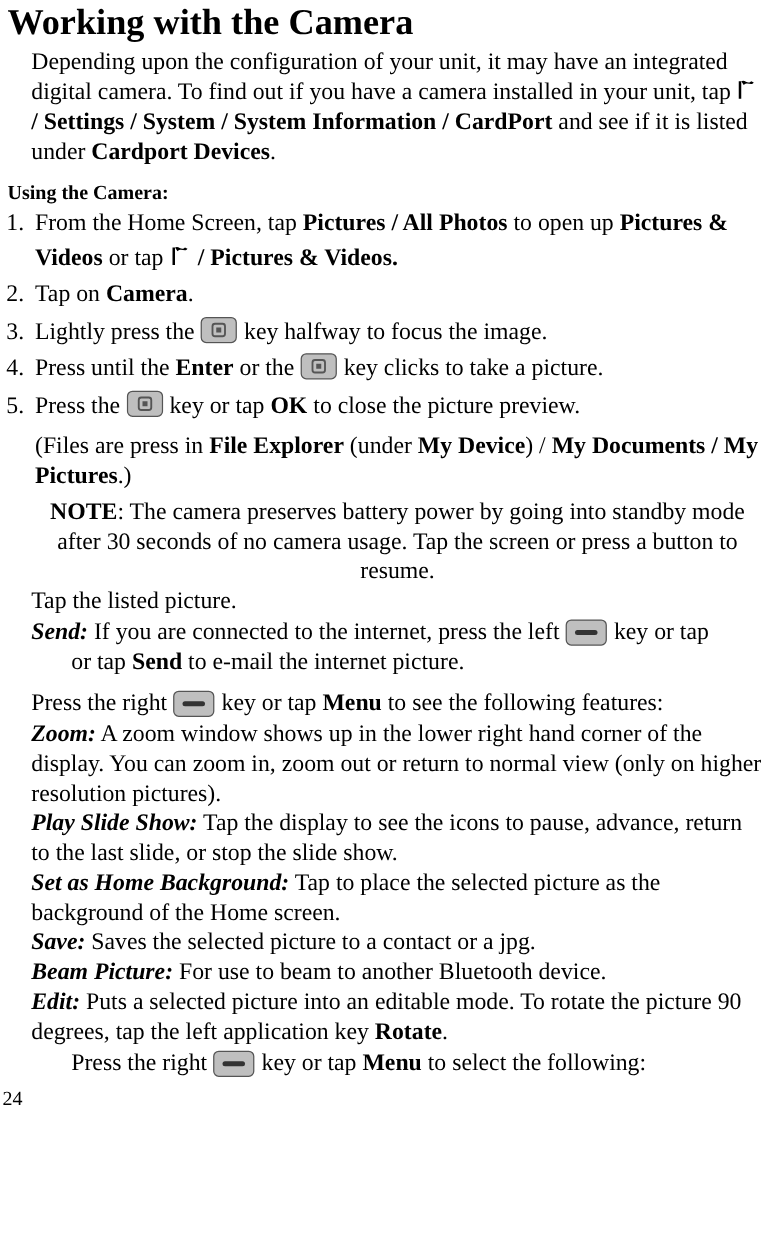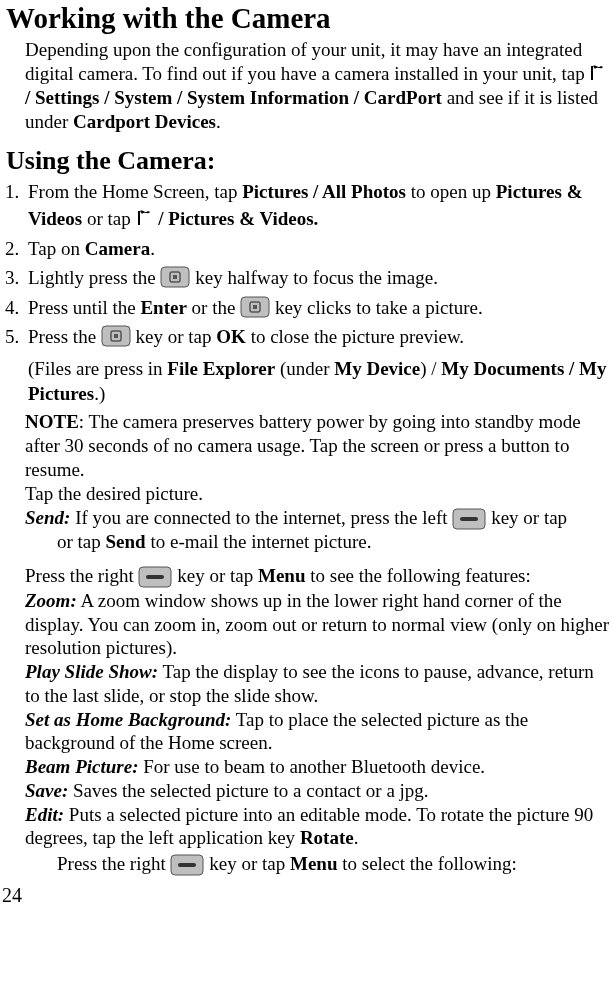--- a/index.html
+++ b/index.html
@@ -16,21 +16,21 @@
       width: 611px;
       box-sizing: border-box;
       padding: 0 0 0 0;
     }
     h1 {
       font-size: 29px;
       font-weight: bold;
       margin: 0 0 2px 6px;
     }
     h2 {
-      font-size: 26px;
+      font-size: 16px;
       font-weight: bold;
       margin: 12px 0 0 6px;
     }
     .body-indent {
       margin-left: 25px;
     }
     .intro p {
       margin: 0;
     }
     .bold { font-weight: bold; }
@@ -40,35 +40,36 @@
       margin: 0;
       padding-left: 24px;
     }
     ol.steps > li {
       padding-left: 4px;
       margin: 0 0 2px 0;
       line-height: 1.45;
     }
     .note-block {
       margin: 4px 0 0 25px;
+      text-align: center;
     }
     .manage-block {
       margin-left: 25px;
     }
     .feature {
       margin-left: 25px;
       margin-bottom: 0;
     }
     .feature-body-indent {
       margin-left: 56px;
     }
     .page-num {
       position: relative;
       margin: 6px 0 0 2px;
-      font-size: 20px;
+      font-size: 16px;
     }
     svg.icon-cam {
       vertical-align: -4px;
       width: 30px;
       height: 22px;
     }
     svg.icon-flag {
       vertical-align: -2px;
       width: 18px;
       height: 18px;
@@ -157,21 +158,21 @@
       </div>
     </li>
   </ol>
 
   <div class="note-block">
     <span class="bold">NOTE</span><span>: The camera preserves battery power by going into standby mode after 30 seconds of no camera usage. Tap the screen or press a button to resume.</span>
   </div>
 
 
   <div class="manage-block">
-    <div class="line">Tap the desired picture.</div>
+    <div class="line">Tap the listed picture.</div>
 
     <div class="feature" style="margin-left:0;">
       <span class="bold italic">Send:</span><span> If you are connected to the internet, press the left </span>
       <svg class="icon-softkey">
           <use href="#softkey-icon-g"></use>
         </svg>
       <span> key or tap </span>
     </div>
     <div class="feature-body-indent" style="margin-left:32px;">
       <span>or tap </span><span class="bold">Send</span><span> to e-mail the internet picture.</span>
@@ -191,25 +192,25 @@
 
     <div class="feature" style="margin-left:0;">
       <span class="bold italic">Play Slide Show:</span><span> Tap the display to see the icons to pause, advance, return to the last slide, or stop the slide show.</span>
     </div>
 
     <div class="feature" style="margin-left:0;">
       <span class="bold italic">Set as Home Background:</span><span> Tap to place the selected picture as the background of the Home screen.</span>
     </div>
 
     <div class="feature" style="margin-left:0;">
+      <span class="bold italic">Save:</span><span> Saves the selected picture to a contact or a jpg.</span>
+    </div>
+
+    <div class="feature" style="margin-left:0;">
       <span class="bold italic">Beam Picture:</span><span> For use to beam to another Bluetooth device.</span>
-    </div>
-
-    <div class="feature" style="margin-left:0;">
-      <span class="bold italic">Save:</span><span> Saves the selected picture to a contact or a jpg.</span>
     </div>
 
     <div class="feature" style="margin-left:0;">
       <span class="bold italic">Edit:</span><span> Puts a selected picture into an editable mode. To rotate the picture 90 degrees, tap the left application key </span><span class="bold">Rotate</span><span>.</span>
       <div class="line" style="margin-left:32px; margin-top:2px;">
         <span>Press the right </span>
         <svg class="icon-softkey">
             <use href="#softkey-icon-g"></use>
           </svg>
         <span> key or tap </span><span class="bold">Menu</span><span> to select the following:</span>

